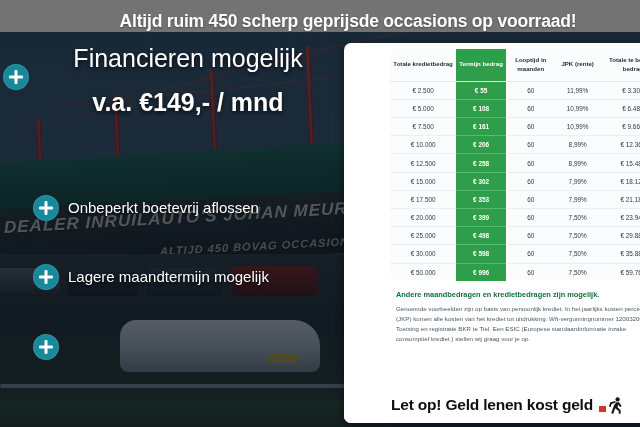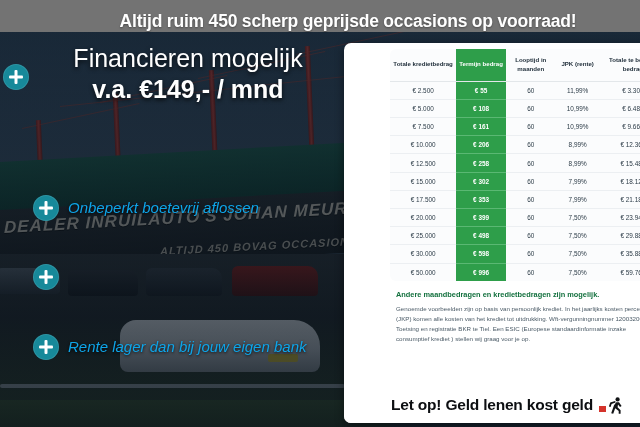--- a/index.html
+++ b/index.html
@@ -30,25 +30,25 @@
              text-shadow:0 1px 2px rgba(0,0,0,.35);white-space:nowrap;}
 
   
   .bullets{position:absolute;left:0;top:32px;width:345px;height:337px;z-index:30;}
   .bullet{position:absolute;display:flex;align-items:center;gap:9px;}
   .pic{flex:none;width:26px;height:26px;border-radius:50%;background:#17899a;
        box-shadow:0 0 0 1px rgba(255,255,255,.10) inset;position:relative;}
   .pic::before,.pic::after{content:"";position:absolute;background:#fff;border-radius:1px;}
   .pic::before{left:50%;top:6px;width:3px;height:14px;transform:translateX(-50%);}
   .pic::after{top:50%;left:6px;height:3px;width:14px;transform:translateY(-50%);}
-  .btxt{color:#0ea5e9;font-size:15px;line-height:1.15;text-shadow:0 1px 3px rgba(0,0,0,.85);font-style:italic;}
+  .btxt{color:#ffffff;font-size:15px;line-height:1.15;text-shadow:0 1px 3px rgba(0,0,0,.85);}
 
   .headline{position:absolute;left:38px;top:12px;width:300px;text-align:center;z-index:31;}
   .hl1{color:#ffffff;font-size:25px;font-weight:400;line-height:1.12;text-shadow:0 2px 4px rgba(0,0,0,.75);white-space:nowrap;}
-  .hl2{color:#ffffff;font-size:25px;font-weight:700;line-height:1.12;margin-top:3px;text-shadow:0 2px 4px rgba(0,0,0,.75);white-space:nowrap;}
+  .hl2{color:#ffffff;font-size:25px;font-weight:700;line-height:1.12;margin-top:16px;text-shadow:0 2px 4px rgba(0,0,0,.75);white-space:nowrap;}
   .pic-hl{position:absolute;left:3px;top:32px;}
 
   
   .panel{position:absolute;left:344px;top:43px;width:288px;height:380px;background:#ffffff;
          border-radius:7px;box-shadow:0 2px 10px rgba(0,0,0,.45);z-index:35;overflow:hidden;padding-left:40px;}
   .tablewrap{position:relative;margin:6px 6px 0 6px;background:#fbfcfd;border-radius:6px;overflow:hidden;}
   table{border-collapse:collapse;width:100%;table-layout:fixed;}
   th{font-size:6.1px;font-weight:700;color:#23313d;text-align:center;padding:7px 1px 7px;line-height:1.45;}
   td{font-size:6.4px;color:#2b3a46;text-align:center;padding:5.1px 1px;border-top:1px solid #eceff2;}
   col.c1{width:24%}col.c2{width:18%}col.c3{width:18%}col.c4{width:16%}col.c5{width:24%}
@@ -117,25 +117,25 @@
       <div class="hl2">v.a. €149,- / mnd</div>
     </div>
 
     <div class="bullet" style="left:33px;top:163px;">
       <div class="pic"></div>
       <div class="btxt">Onbeperkt boetevrij aflossen</div>
     </div>
 
     <div class="bullet" style="left:33px;top:232px;">
       <div class="pic"></div>
+      <div class="btxt">Lagere maandtermijn mogelijk</div>
     </div>
 
     <div class="bullet" style="left:33px;top:302px;">
       <div class="pic"></div>
-      <div class="btxt">Rente lager dan bij jouw eigen bank</div>
     </div>
   </div>
 
   <div class="panel">
 
     <div class="tablewrap">
       <table>
         <colgroup>
             <col class="c1">
             <col class="c2">

